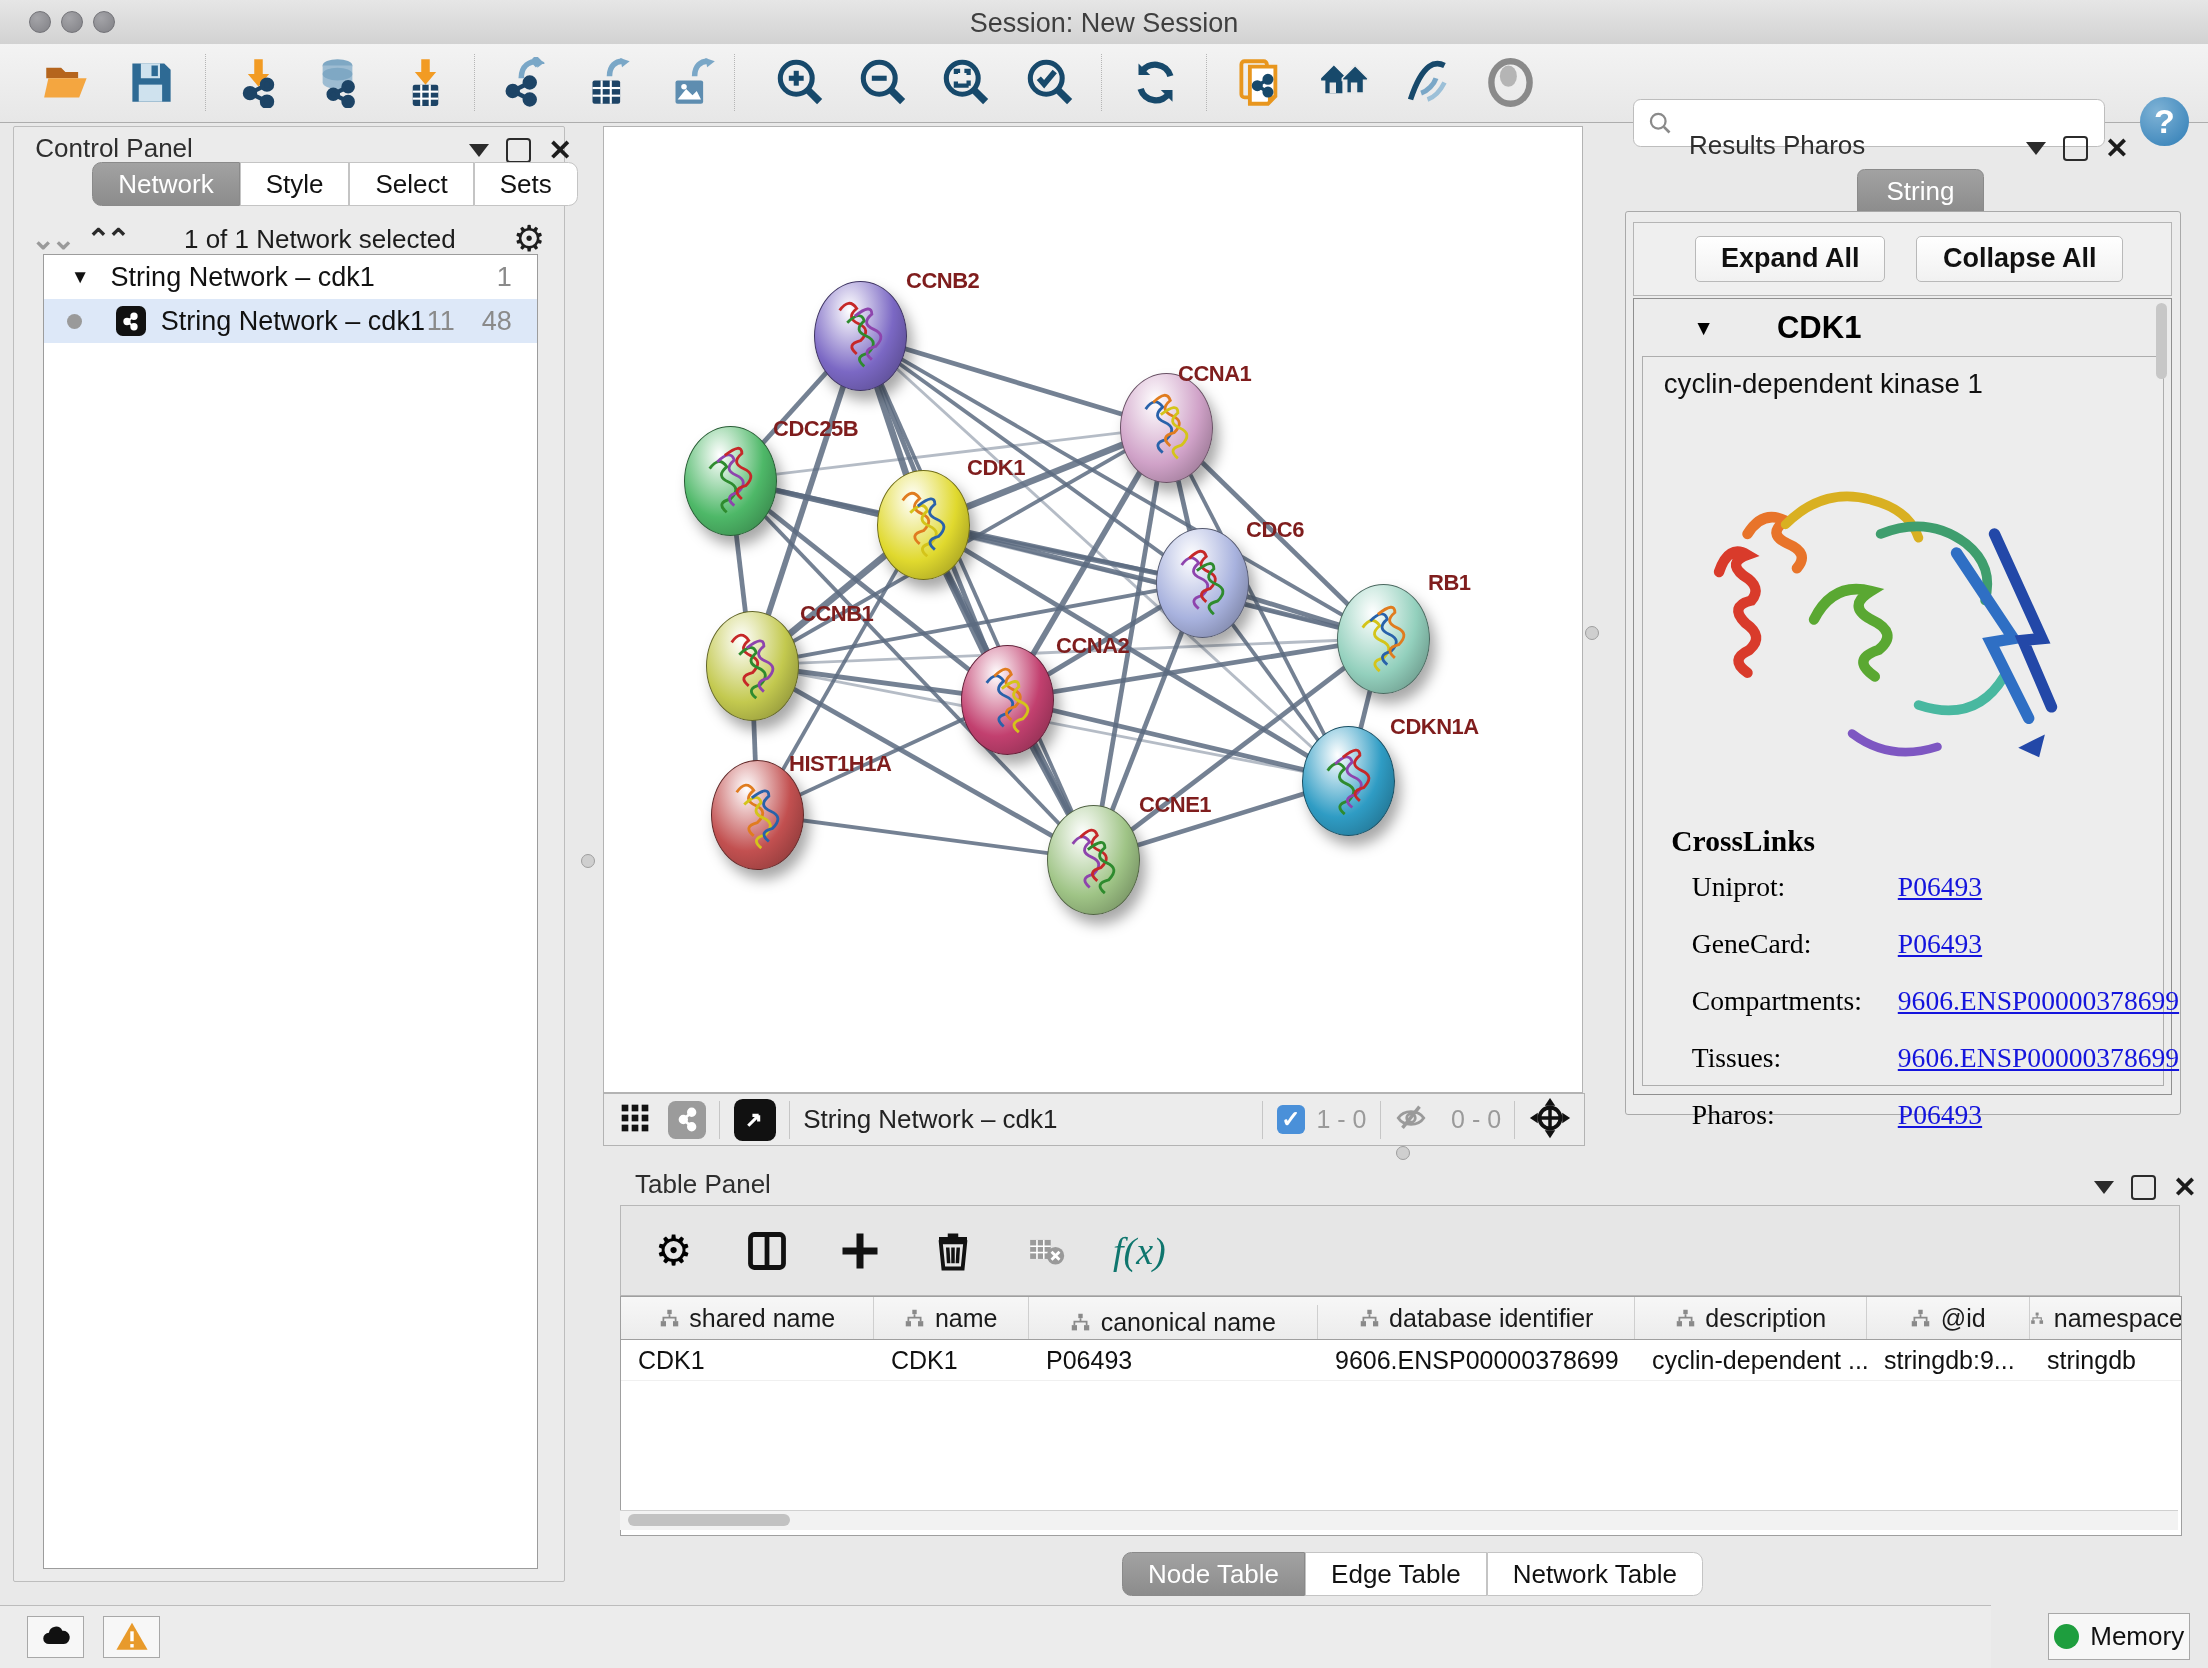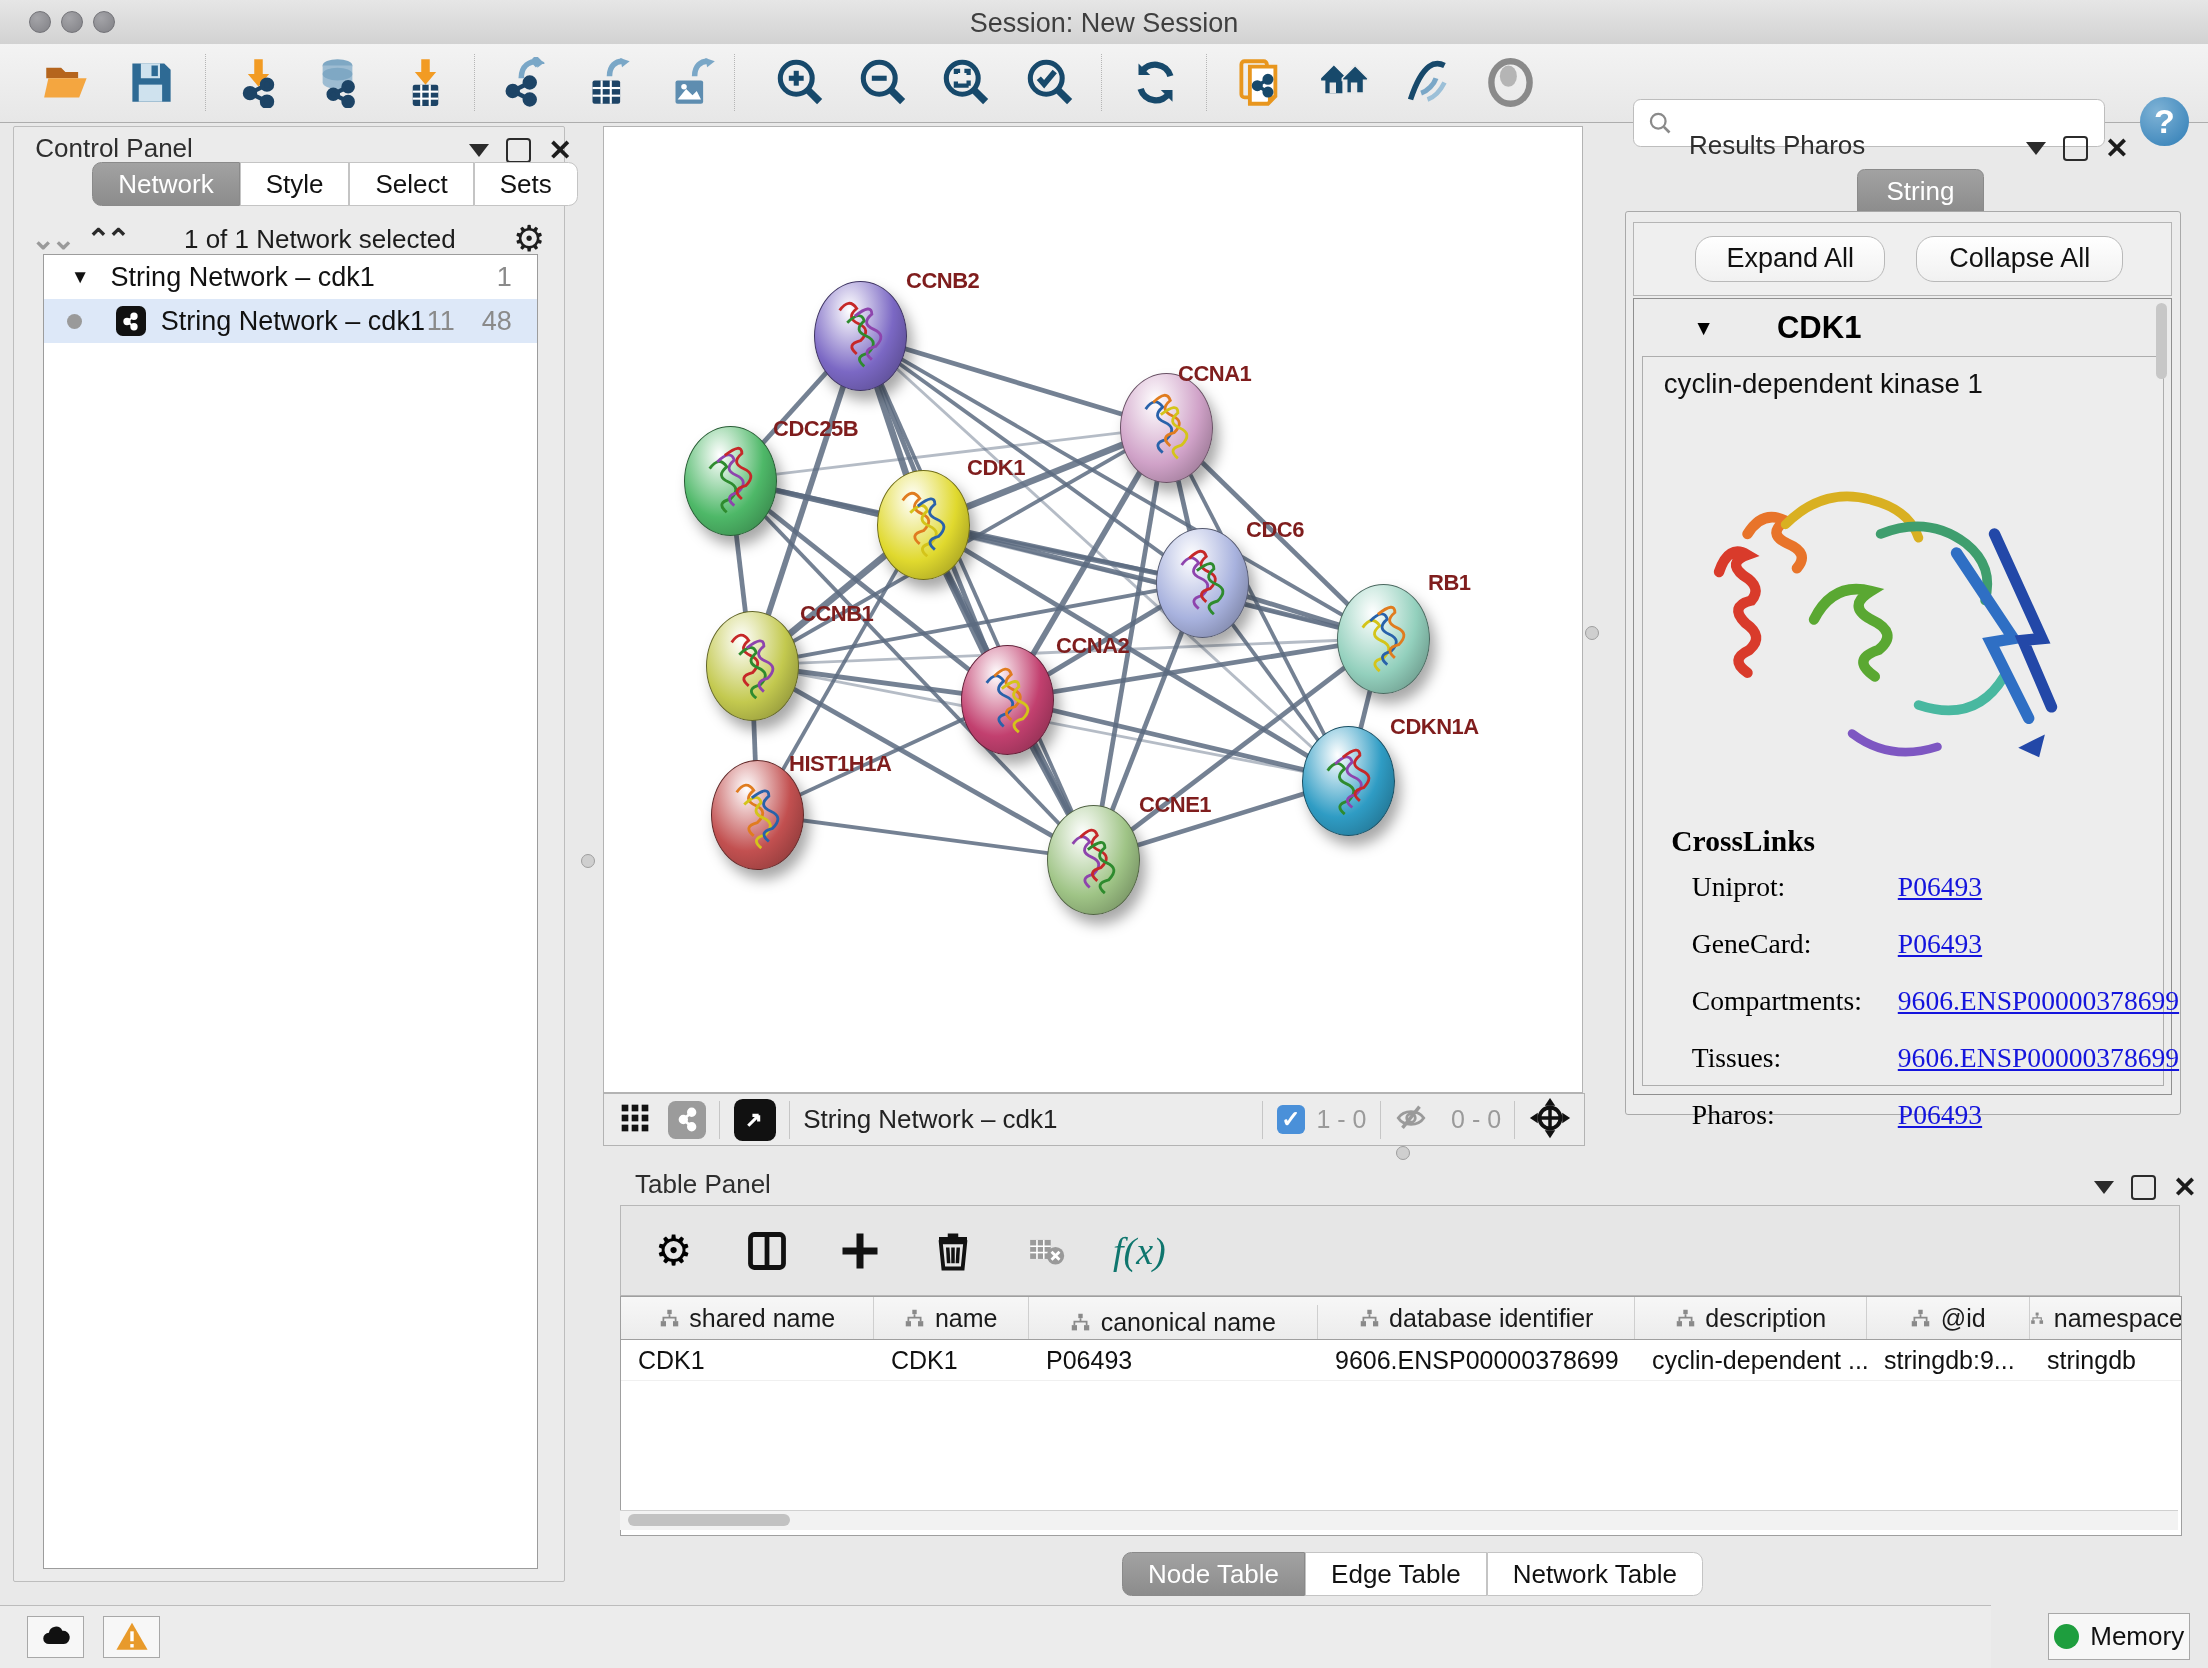--- a/index.html
+++ b/index.html
@@ -46,21 +46,21 @@
   .net-footer{left:603px;top:1093px;width:980px;height:51px;background:#ececec;border:1px solid #b3b3b3;display:flex;align-items:center;}
   .nf-sep{width:1px;height:38px;background:#c6c6c6;margin:0 13.3px;}
   .nf-title{font-size:26px;color:#222;}
   .nf-cnt{font-size:25px;color:#9a9a9a;}
   .checkbox{width:28.5px;height:28.5px;background:#4a90d9;border-radius:5.7px;color:#fff;font-size:23px;display:flex;align-items:center;justify-content:center;font-weight:bold;}
   
   .results-panel{left:1617px;top:126px;width:578px;height:1018px;}
   .rp-outer{left:7.6px;top:85px;width:554px;height:902px;background:#ececec;border:1px solid #a9a9a9;border-radius:2.9px;}
   .string-tab{left:240px;top:43px;height:42px;padding:0 28.5px;background:linear-gradient(#a2a2a2,#8c8c8c);color:#fff;font-size:26px;display:flex;align-items:center;border-radius:7.6px 7.6px 0 0;border:1px solid #8a8a8a;}
   .rp-btnbar{left:7.6px;top:9.5px;width:537px;height:72px;border:1px solid #b5b5b5;background:#efefef;}
-  .rp-btn{top:13.3px;height:44px;background:linear-gradient(#ffffff,#f1f1f1);border:1px solid #b9b9b9;border-radius:18px;font-size:27px;display:flex;align-items:center;justify-content:center;color:#111;}
+  .rp-btn{top:13.3px;height:44px;background:linear-gradient(#ffffff,#f1f1f1);border:1px solid #b9b9b9;border-radius:5px;font-size:27px;display:flex;align-items:center;justify-content:center;color:#111;font-weight:bold;}
   .cdk-box{left:7.6px;top:86px;width:537px;height:795px;border:1px solid #8f8f8f;background:#ececec;}
   .cdk-head{height:57px;display:flex;align-items:center;}
   .cdk-content{left:7.6px;top:57px;width:520px;height:728px;border:1px solid #adadad;background:#ededed;}
   .cdk-desc{font-size:27.6px;color:#111;}
   .xl-title{font-family:"Liberation Serif",serif;font-size:29.5px;font-weight:bold;color:#000;}
   .xl-row{font-family:"Liberation Serif",serif;font-size:27.6px;color:#000;position:absolute;}
   .xl-link{color:#1414dd;text-decoration:underline;font-family:"Liberation Serif",serif;font-size:27.6px;position:absolute;}
   .rp-scroll{position:absolute;right:3.8px;top:3.8px;width:11.4px;height:76px;background:#c7c7c7;border-radius:5.7px;}
   
   .table-panel{left:603px;top:1156px;width:1605px;height:439px;}

